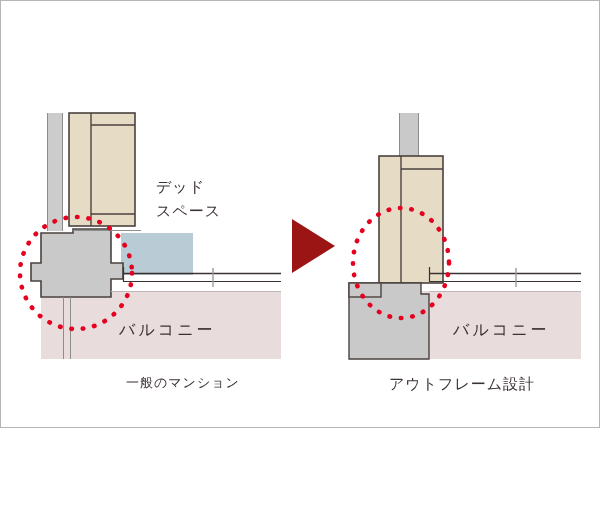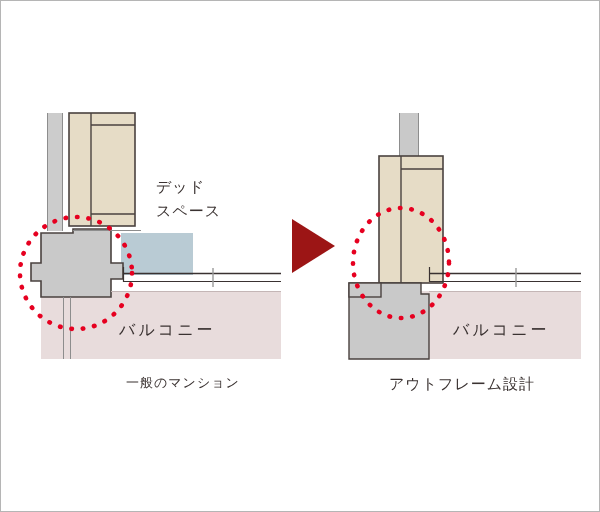--- a/index.html
+++ b/index.html
@@ -6,21 +6,21 @@
     margin: 0;
     padding: 0;
     background: #ffffff;
   }
   body {
     font-family: "Liberation Sans", "DejaVu Sans", sans-serif;
   }
   #figure-root {
     position: relative;
     width: 600px;
-    height: 512px;
+    height: 428px;
     background: #ffffff;
     box-sizing: border-box;
     border: 1px solid #b5b5b5;
     overflow: hidden;
   }
   #diagram-svg {
     position: absolute;
     left: 0;
     top: 0;
     width: 600px;

